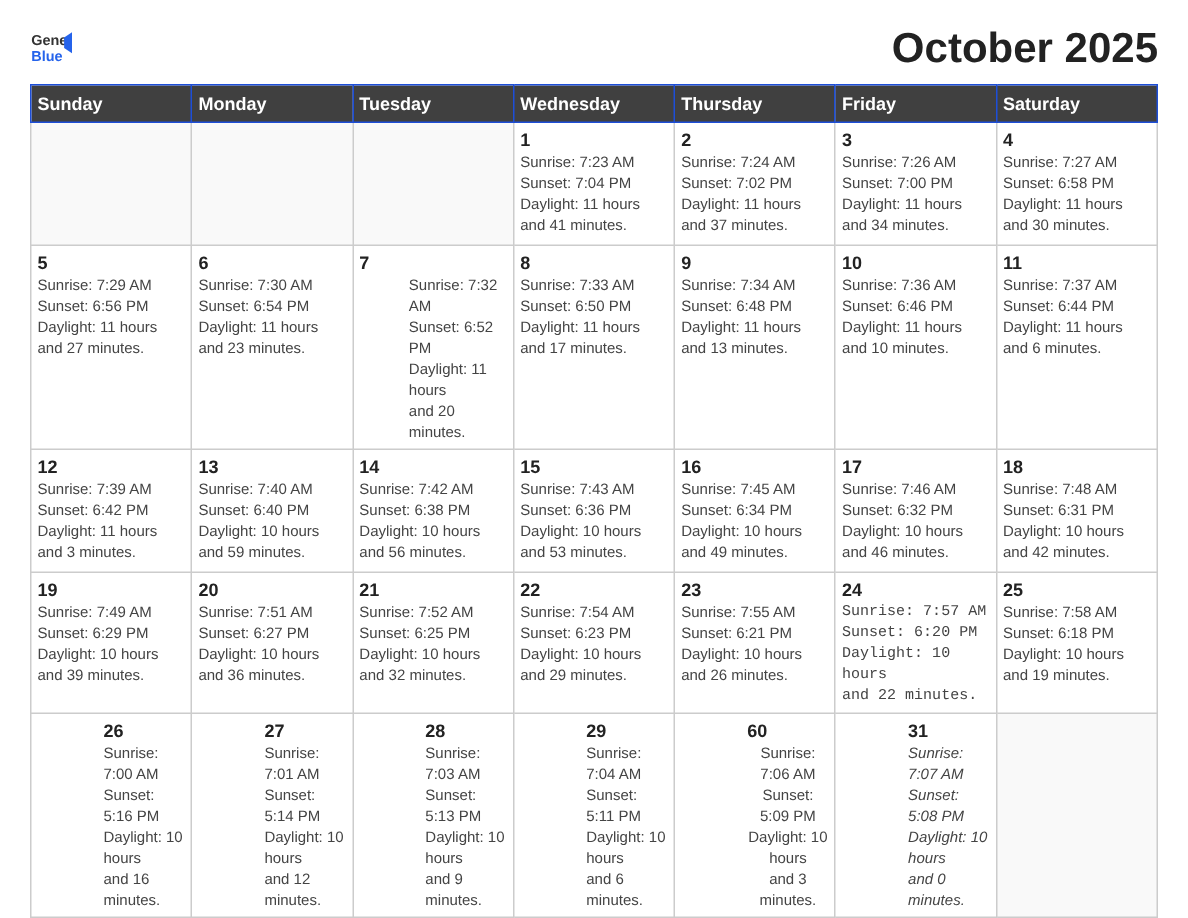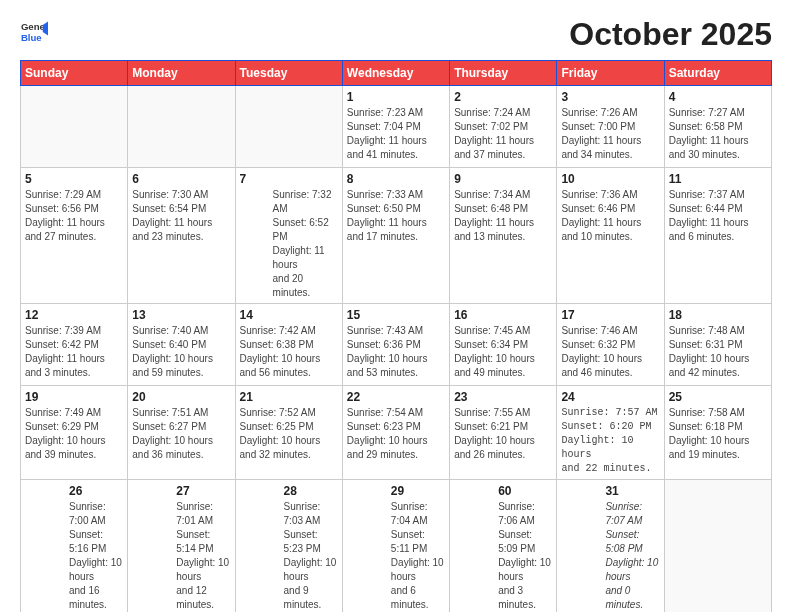--- a/index.html
+++ b/index.html
@@ -29,39 +29,39 @@
       gap: 4px;
     }
     .logo-icon {
       width: 28px;
       height: 28px;
     }
     .title-block {
       text-align: right;
     }
     .month-title {
-      font-size: 32px;
+      font-size: 28px;
       font-weight: bold;
       color: #222;
       line-height: 1;
     }
     .location {
       font-size: 14px;
       color: #555;
       margin-top: 2px;
     }
     .calendar {
       flex: 1;
       border: 1px solid #ccc;
       border-collapse: collapse;
       width: 100%;
       table-layout: fixed;
     }
     .calendar th {
-      background-color: #ef4444;
+      background-color: #404040;
       color: #fff;
       font-size: 12px;
       font-weight: bold;
       padding: 5px 4px;
       text-align: left;
       border: 1px solid #1d4ed8;
     }
     .calendar td {
       border: 1px solid #ccc;
       vertical-align: top;
@@ -316,34 +316,34 @@
           <td>
             <div class="day-number">27</div>
             <div class="day-info" style="white-space: pre-line;">Sunrise: 7:01 AM
 Sunset: 5:14 PM
 Daylight: 10 hours
 and 12 minutes.</div>
           </td>
           <td>
             <div class="day-number">28</div>
             <div class="day-info" style="white-space: pre-line;">Sunrise: 7:03 AM
-Sunset: 5:23 PM
+Sunset: 5:13 PM
 Daylight: 10 hours
 and 9 minutes.</div>
           </td>
           <td>
             <div class="day-number">29</div>
             <div class="day-info" style="white-space: pre-line;">Sunrise: 7:04 AM
 Sunset: 5:11 PM
 Daylight: 10 hours
 and 6 minutes.</div>
           </td>
           <td>
             <div class="day-number">60</div>
-            <div class="day-info" style="white-space: pre-line;">Sunrise: 7:06 AM
+            <div class="day-info" style="white-space: pre-line; text-align: center;">Sunrise: 7:06 AM
 Sunset: 5:09 PM
 Daylight: 10 hours
 and 3 minutes.</div>
           </td>
           <td>
             <div class="day-number">31</div>
             <div class="day-info" style="white-space: pre-line; font-style: italic;">Sunrise: 7:07 AM
 Sunset: 5:08 PM
 Daylight: 10 hours
 and 0 minutes.</div>

